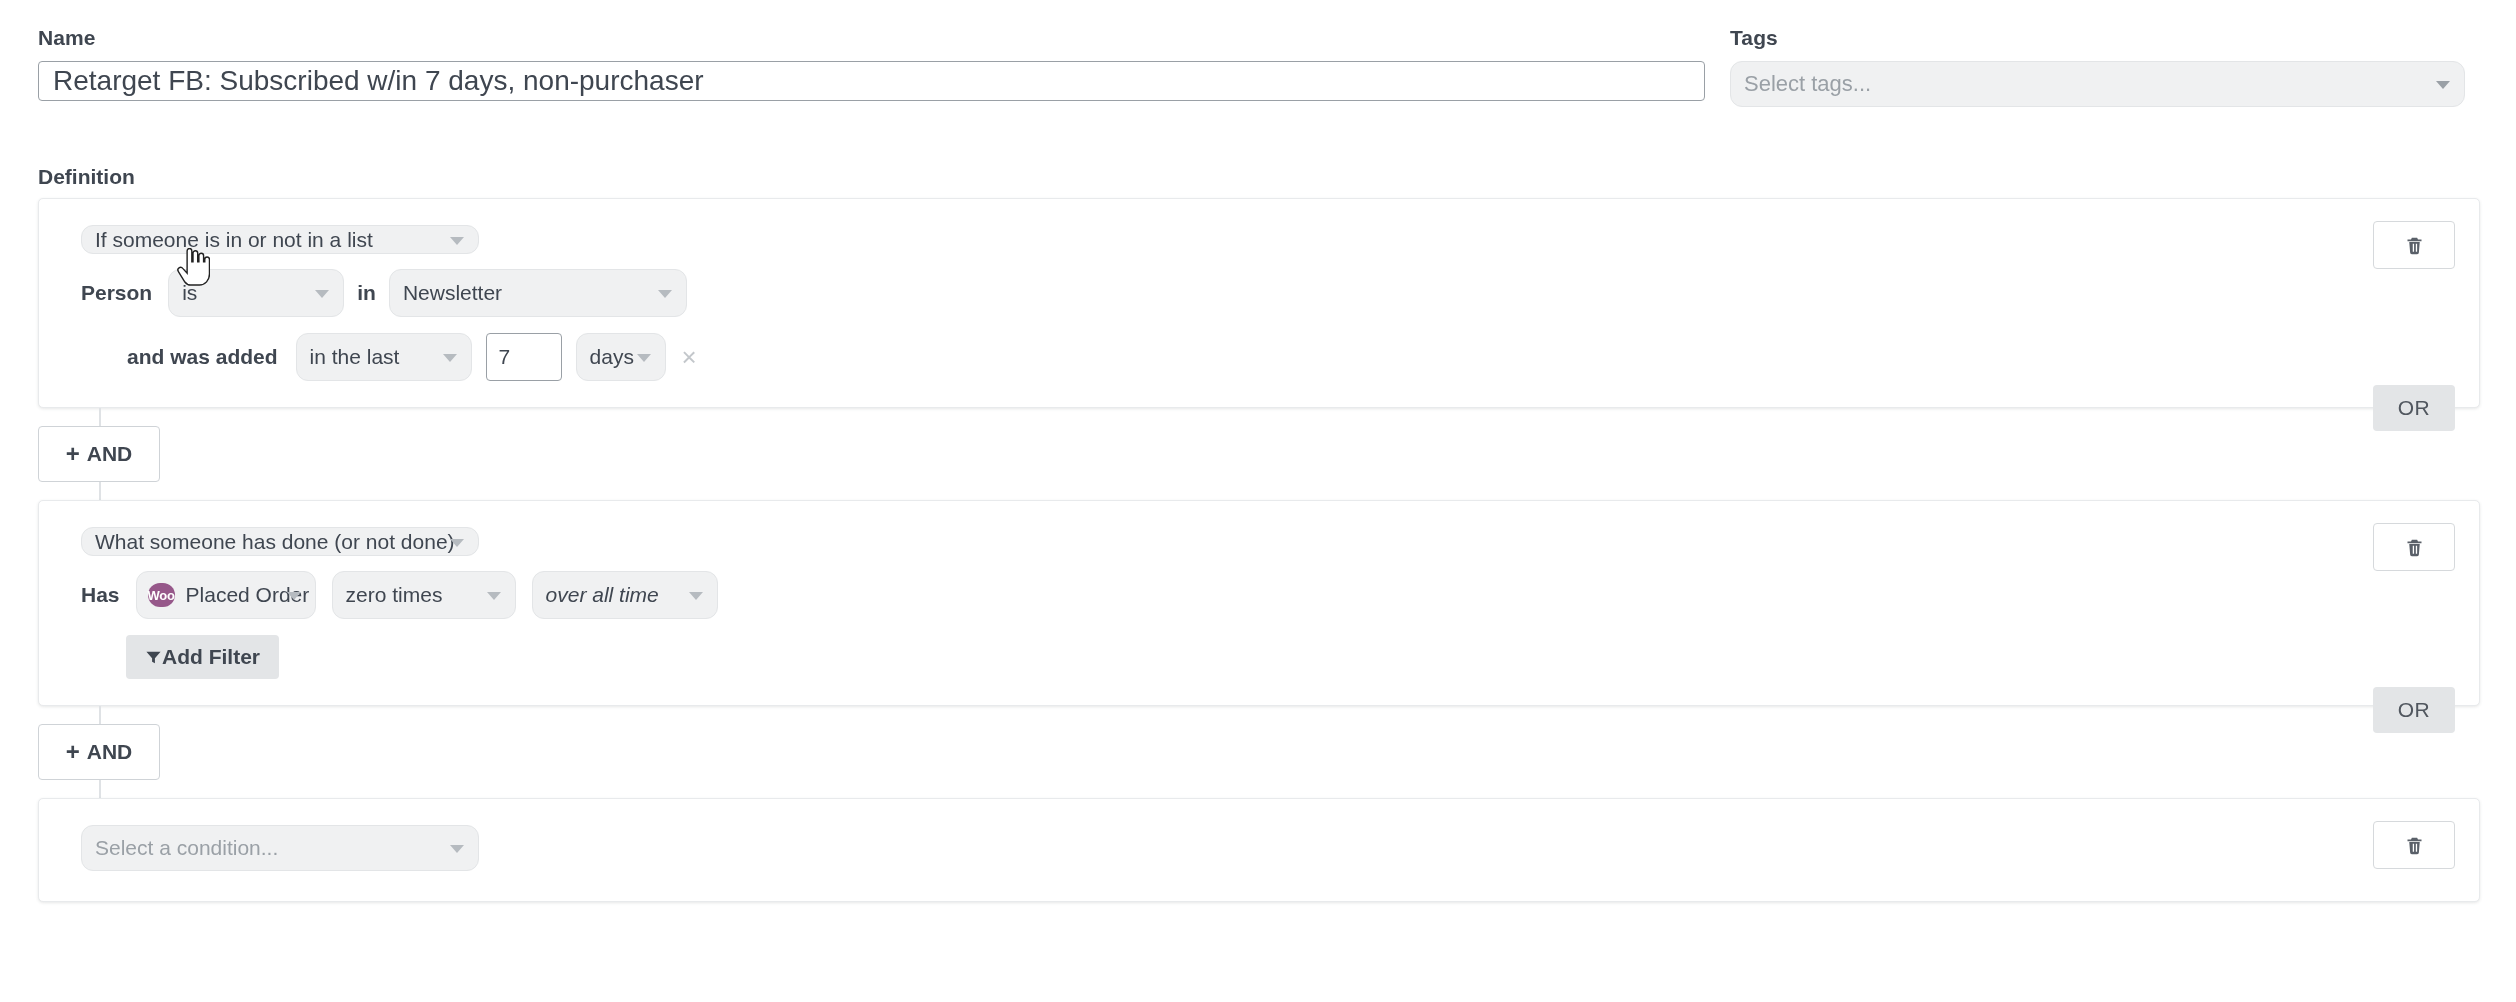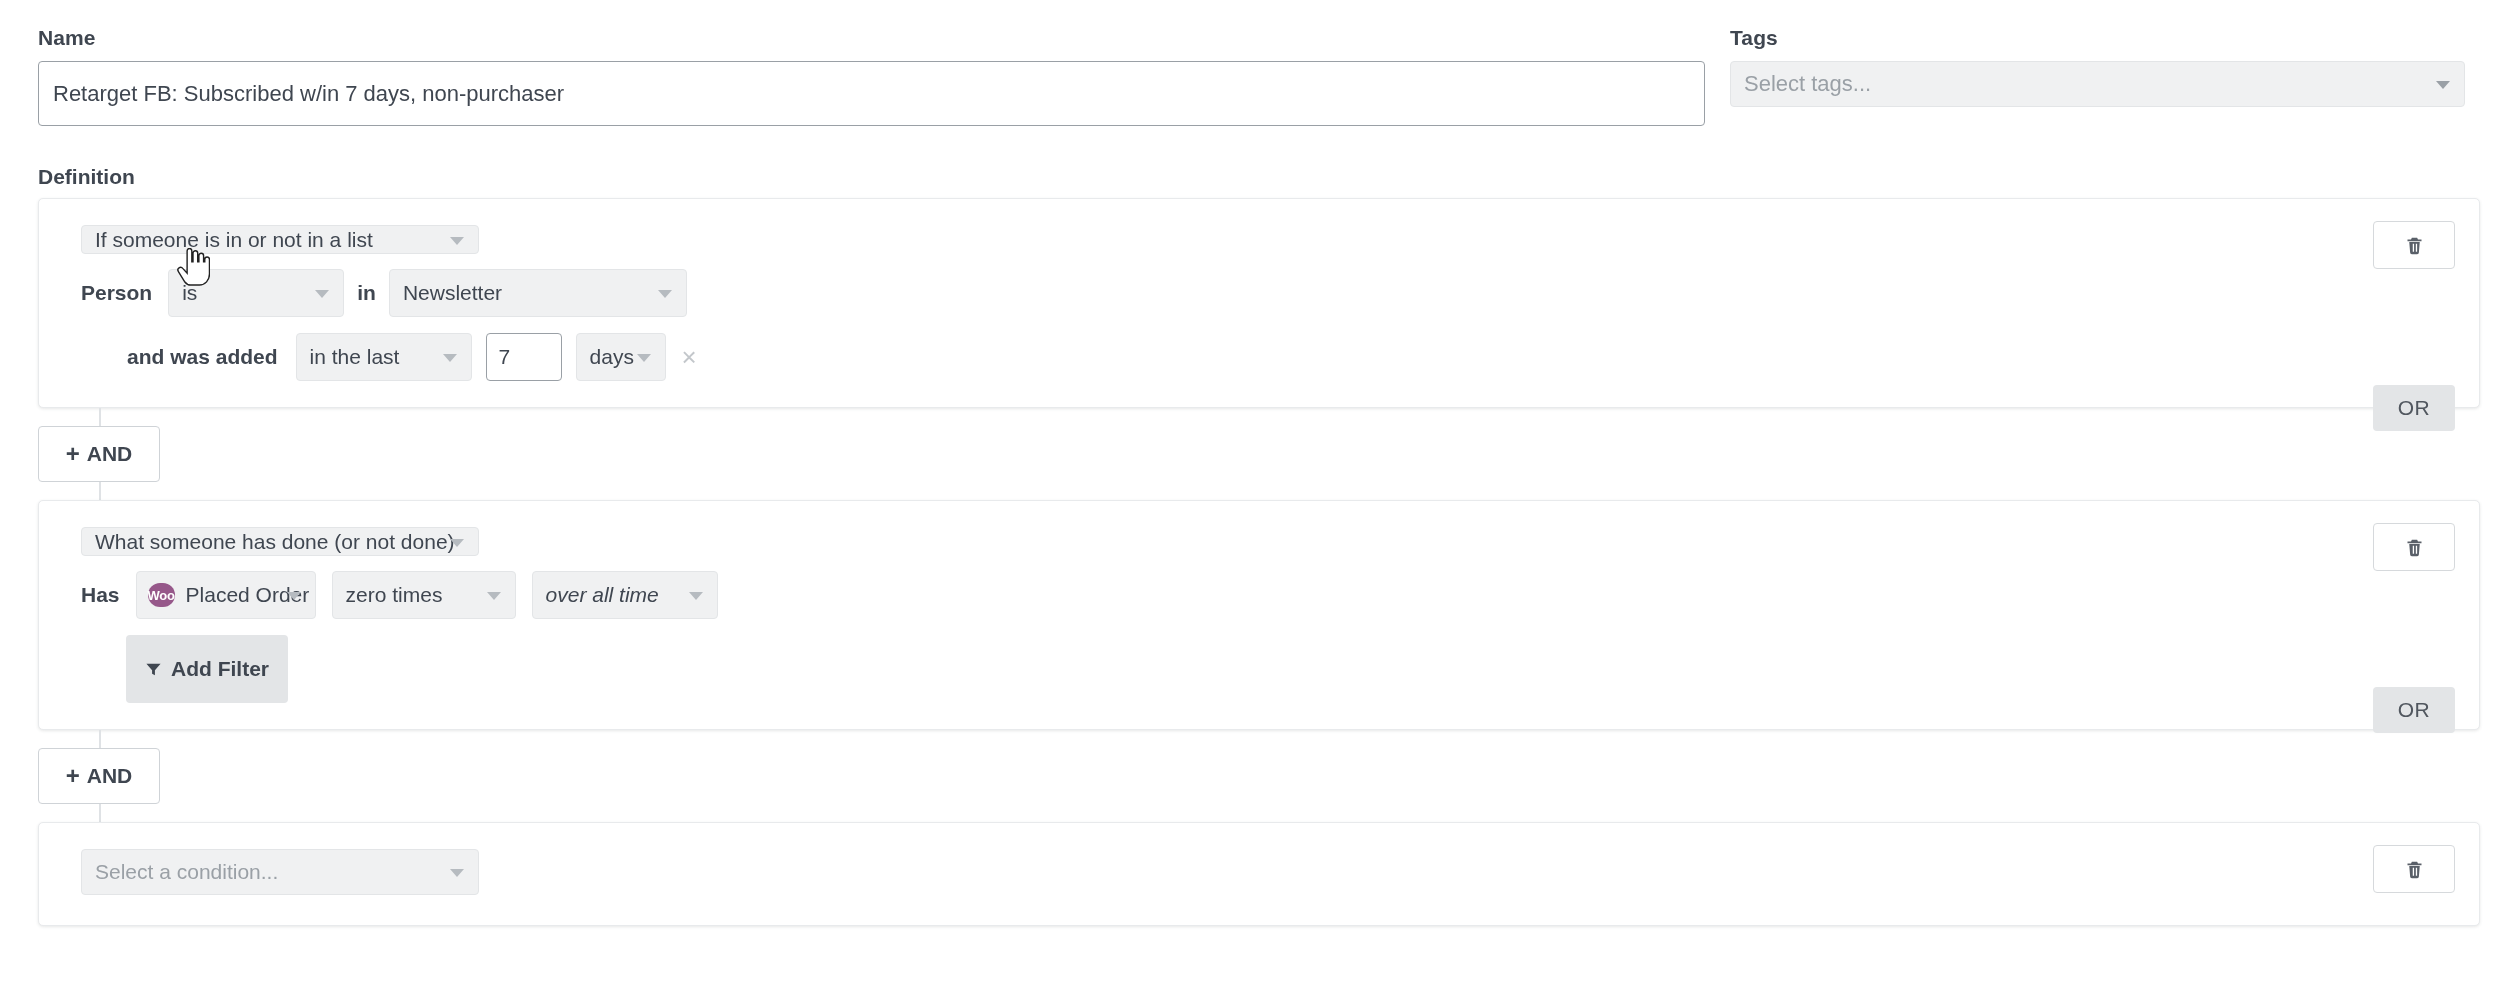--- a/index.html
+++ b/index.html
@@ -27,40 +27,40 @@
     color: #3f4650;
     letter-spacing: .1px;
     margin-top: 26px;
     margin-bottom: 11px;
     display: block;
   }
 
   .text-input {
     display: block;
     width: 100%;
-    height: 65px;
+    height: 40px;
     border: 1px solid #9aa0a6;
     border-radius: 4px;
     background: #fff;
-    font-size: 22px;
+    font-size: 28px;
     color: #3f4650;
     padding: 0 14px;
     font-family: "Liberation Sans", sans-serif;
     outline: none;
   }
 
   
   .select {
     position: relative;
     display: inline-flex;
     align-items: center;
     height: 48px;
     background: #f0f1f2;
     border: 1px solid #e3e5e7;
-    border-radius: 4px;
+    border-radius: 12px;
     padding: 0 44px 0 13px;
     font-size: 21px;
     color: #3f4650;
     white-space: nowrap;
     cursor: pointer;
     user-select: none;
   }
   .select.placeholder { color: #9aa0a6; }
   .caret {
     position: absolute;
@@ -229,25 +229,25 @@
     letter-spacing: -.3px;
     margin-right: 11px;
     font-family: "Liberation Sans", sans-serif;
   }
   .sel-metric { width: 180px; margin-left: 16px; padding-left: 11px; }
   .sel-count  { width: 184px; margin-left: 16px; }
   .sel-window { width: 186px; margin-left: 16px; font-style: italic; }
 
   .btn-filter {
     margin-left: 45px;
-    height: 68px;
+    height: 44px;
     background: #e3e5e7;
     border: none;
     border-radius: 4px;
-    display: inline-flex; align-items: center; gap: 9px;
+    display: inline-flex; align-items: center; 
     padding: 0 19px;
     font-size: 21px; font-weight: 700; color: #3f4650;
     cursor: pointer;
     font-family: "Liberation Sans", sans-serif;
   }
   .funnel svg { width: 17px; height: 17px; fill: #3f4650; display: block; }
 
   .sel-empty { width: 398px; height: 46px; font-size: 21px; }
 
   

